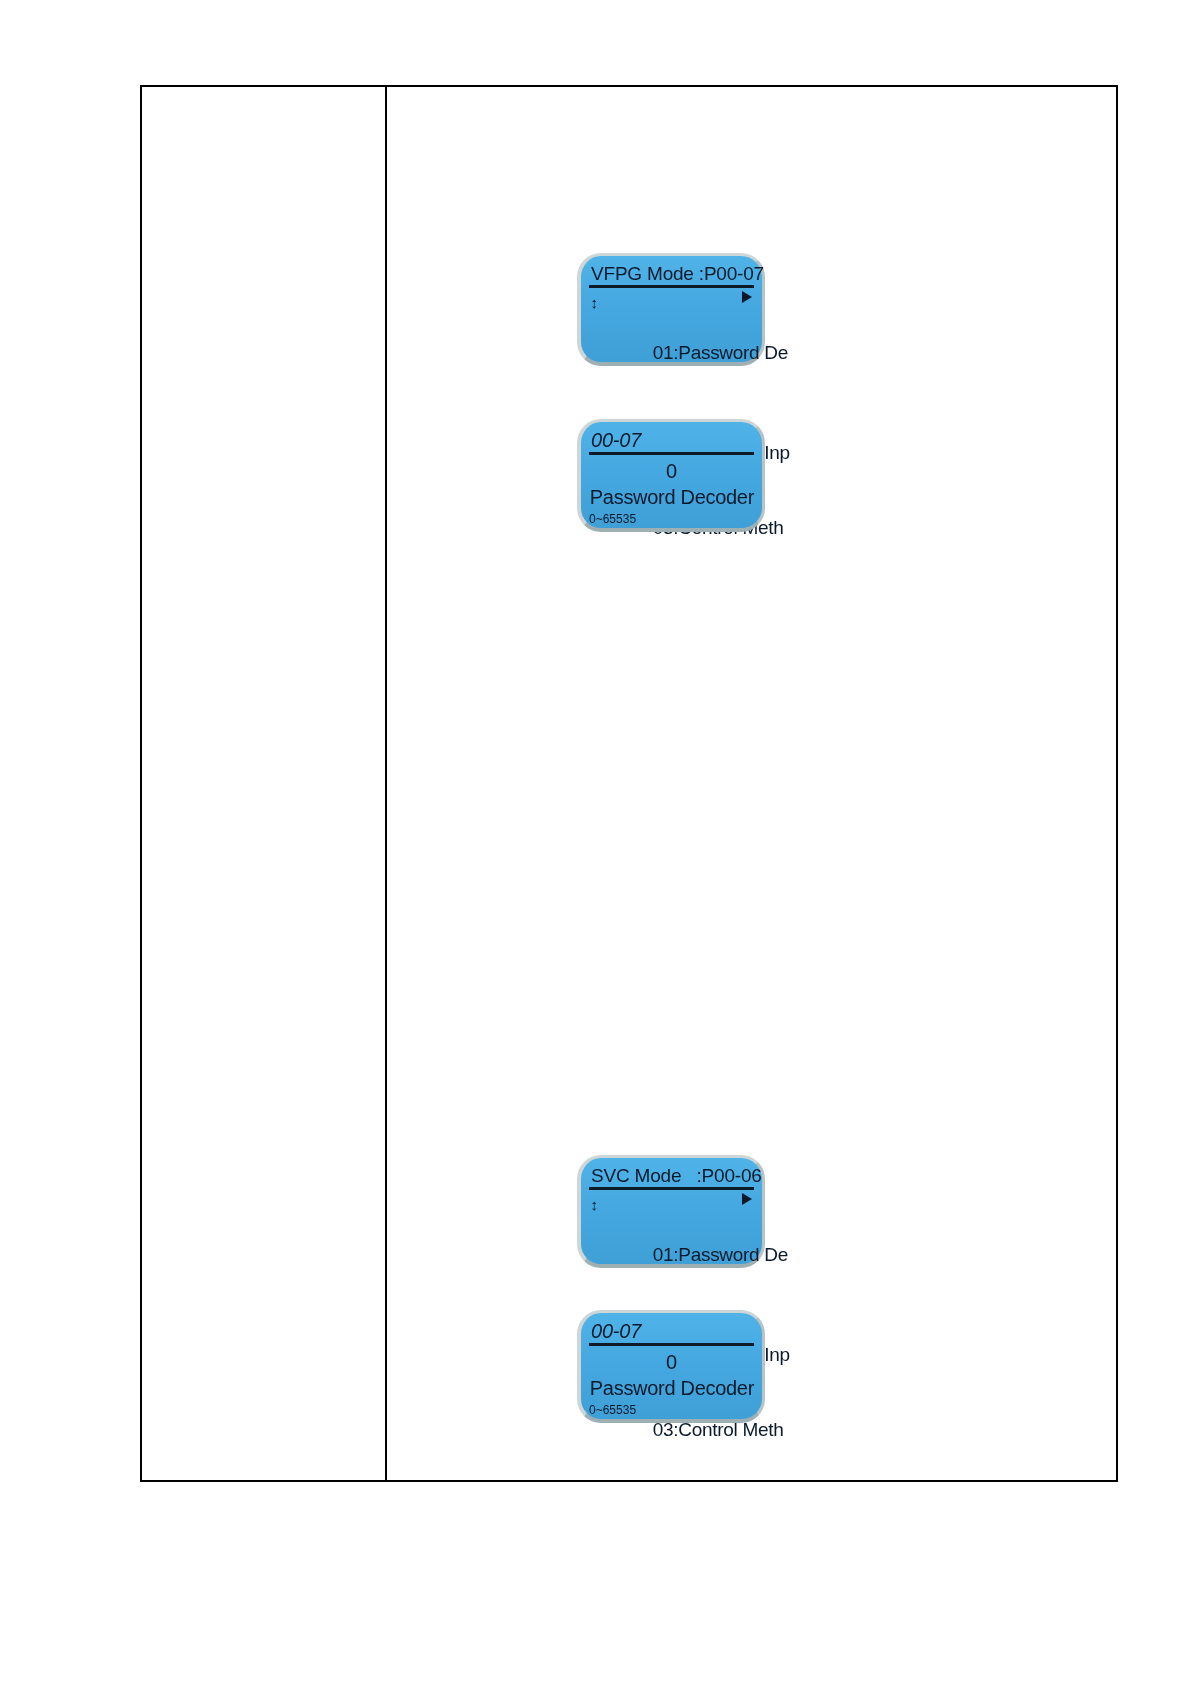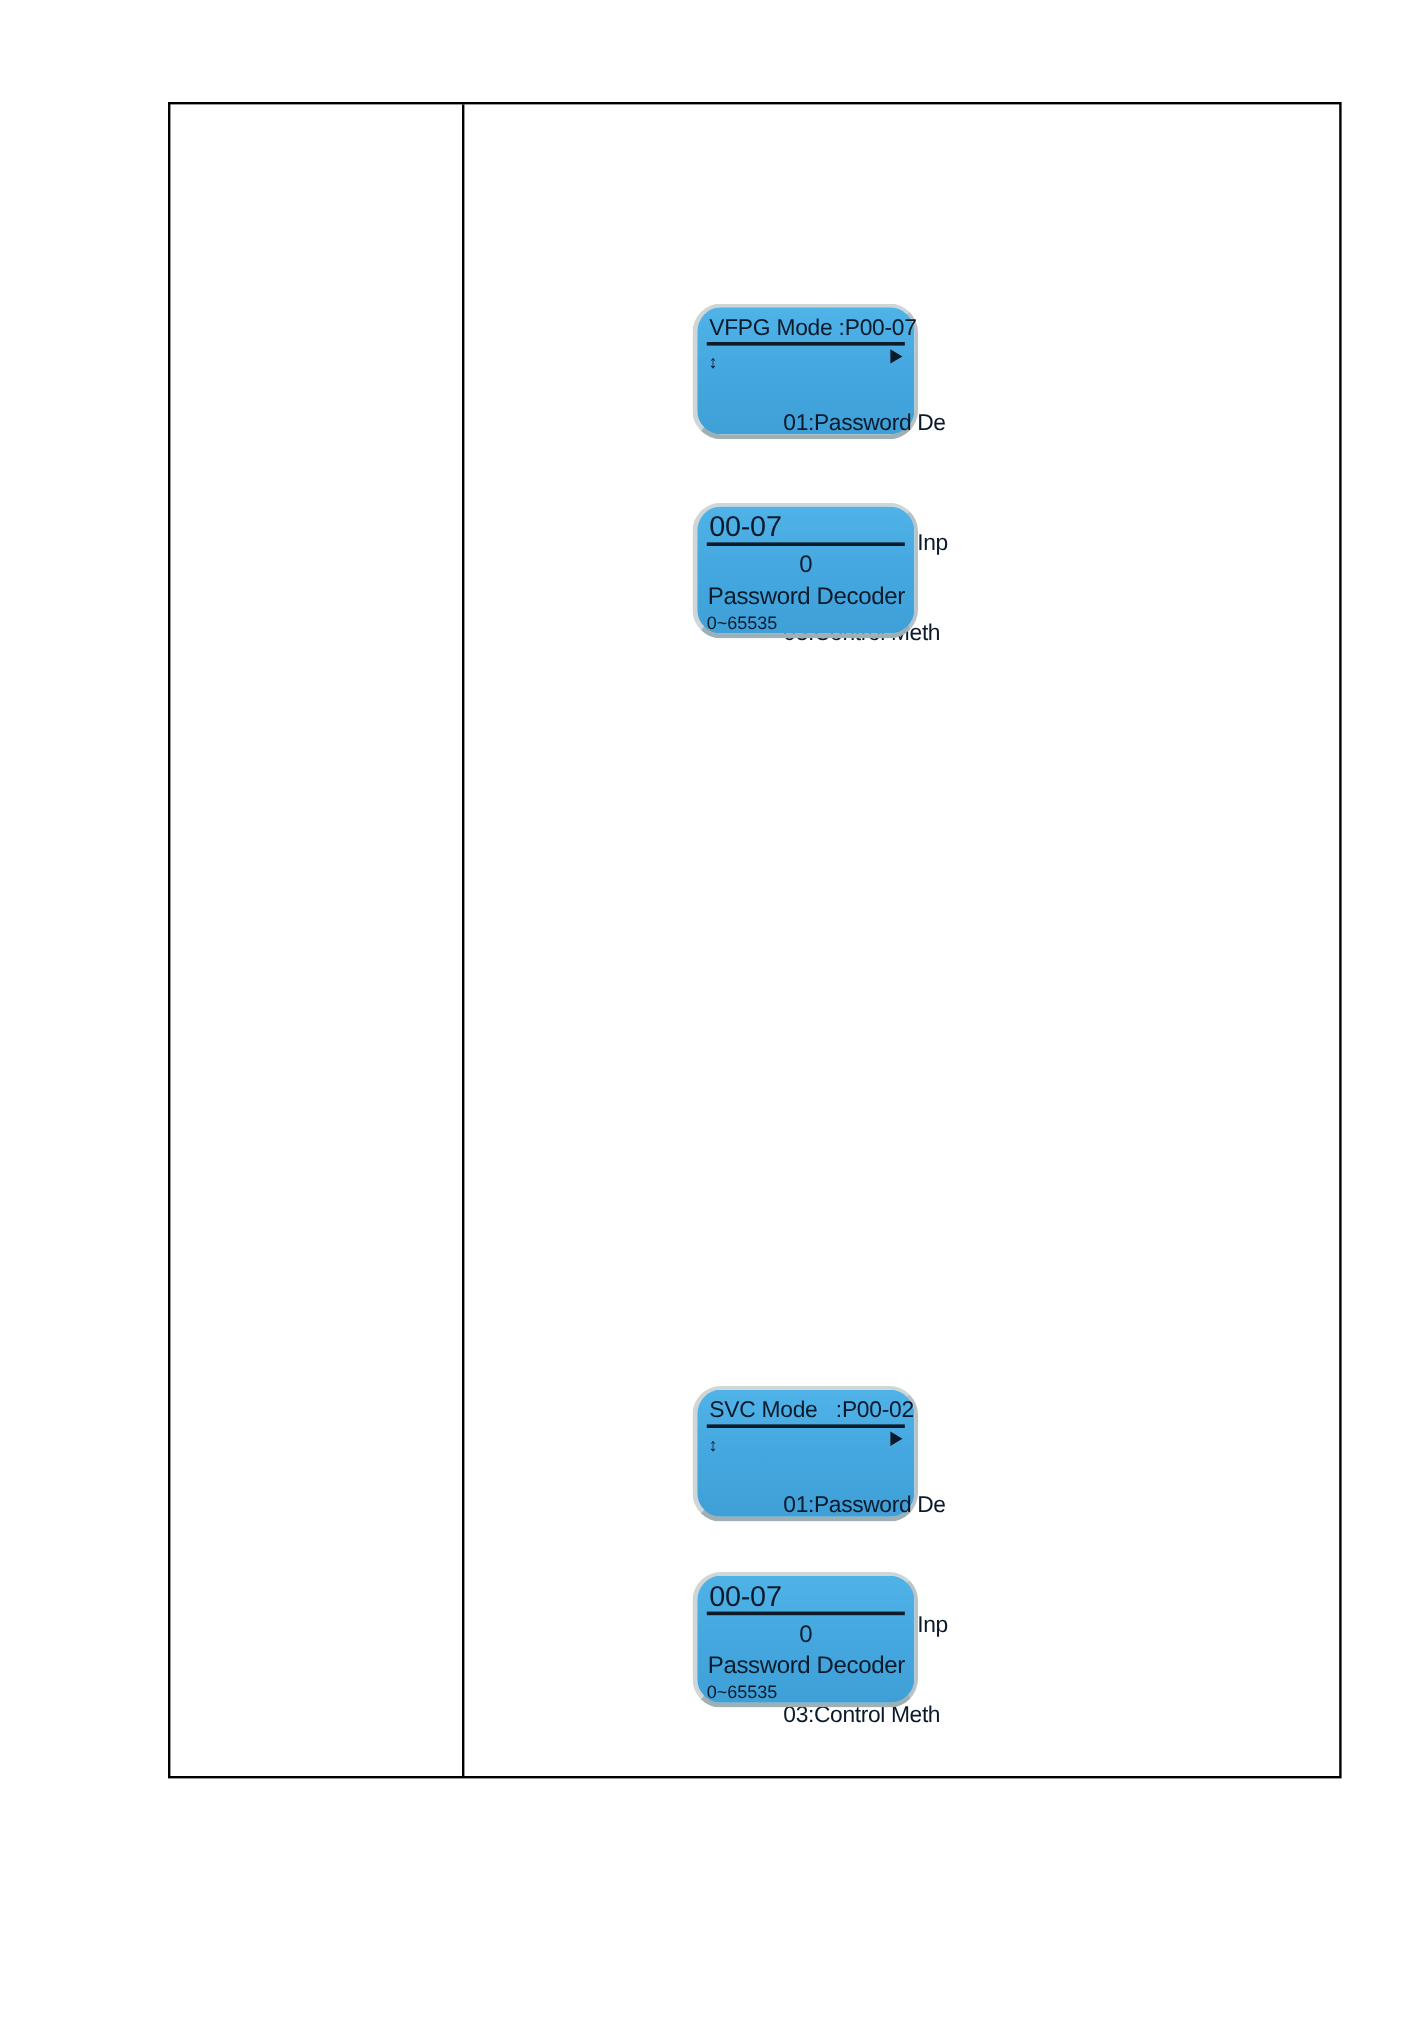--- a/index.html
+++ b/index.html
@@ -106,46 +106,47 @@
     right: 2px;
     top: 1px;
     width: 0; height: 0;
     border-left: 10px solid #0b1a2b;
     border-top: 6px solid transparent;
     border-bottom: 6px solid transparent;
   }
 
   
   .lcd-val .vhdr {
-    font-size: 24px;
+    font-size: 20px;
     line-height: 24px;
     letter-spacing: -0.2px;
     white-space: pre;
     padding-left: 2px;
     border-bottom: 3px solid #0d1b28;
     margin-bottom: 3px;
+    font-style: italic;
   }
   .lcd-val .vnum {
     font-size: 20px;
     line-height: 26px;
     text-align: center;
     white-space: pre;
   }
   .lcd-val .vname {
     font-size: 20px;
     line-height: 26px;
     text-align: right;
     letter-spacing: -0.3px;
     white-space: pre;
   }
   .lcd-val .vrange {
     position: absolute;
     left: 8px;
     bottom: 2px;
-    font-size: 15px;
+    font-size: 12px;
     line-height: 13px;
     letter-spacing: 0px;
     white-space: pre;
   }
 </style>
 </head>
 <body>
 
 <div id="page-table">
 
@@ -178,21 +179,21 @@
       <div class="lcd-inner">
         <div class="vhdr">00-07</div>
         <div class="vnum">0</div>
         <div class="vname">Password Decoder</div>
         <div class="vrange">0~65535</div>
       </div>
     </div>
 
     <div class="lcd lcd-menu" style="left:190px; top:1068px; width:188px; height:113px;">
       <div class="lcd-inner">
-        <div class="hdr">SVC Mode   :P00-02</div>
+        <div class="hdr">SVC Mode   :P00-06</div>
 
         <div class="row sel">
           <span class="updown-icon">↕</span>
           <span>01:Password De</span>
           <span class="right-arrow-icon"></span>
         </div>
 
         <div class="row">
           <span>02:Password Inp</span>
         </div>

